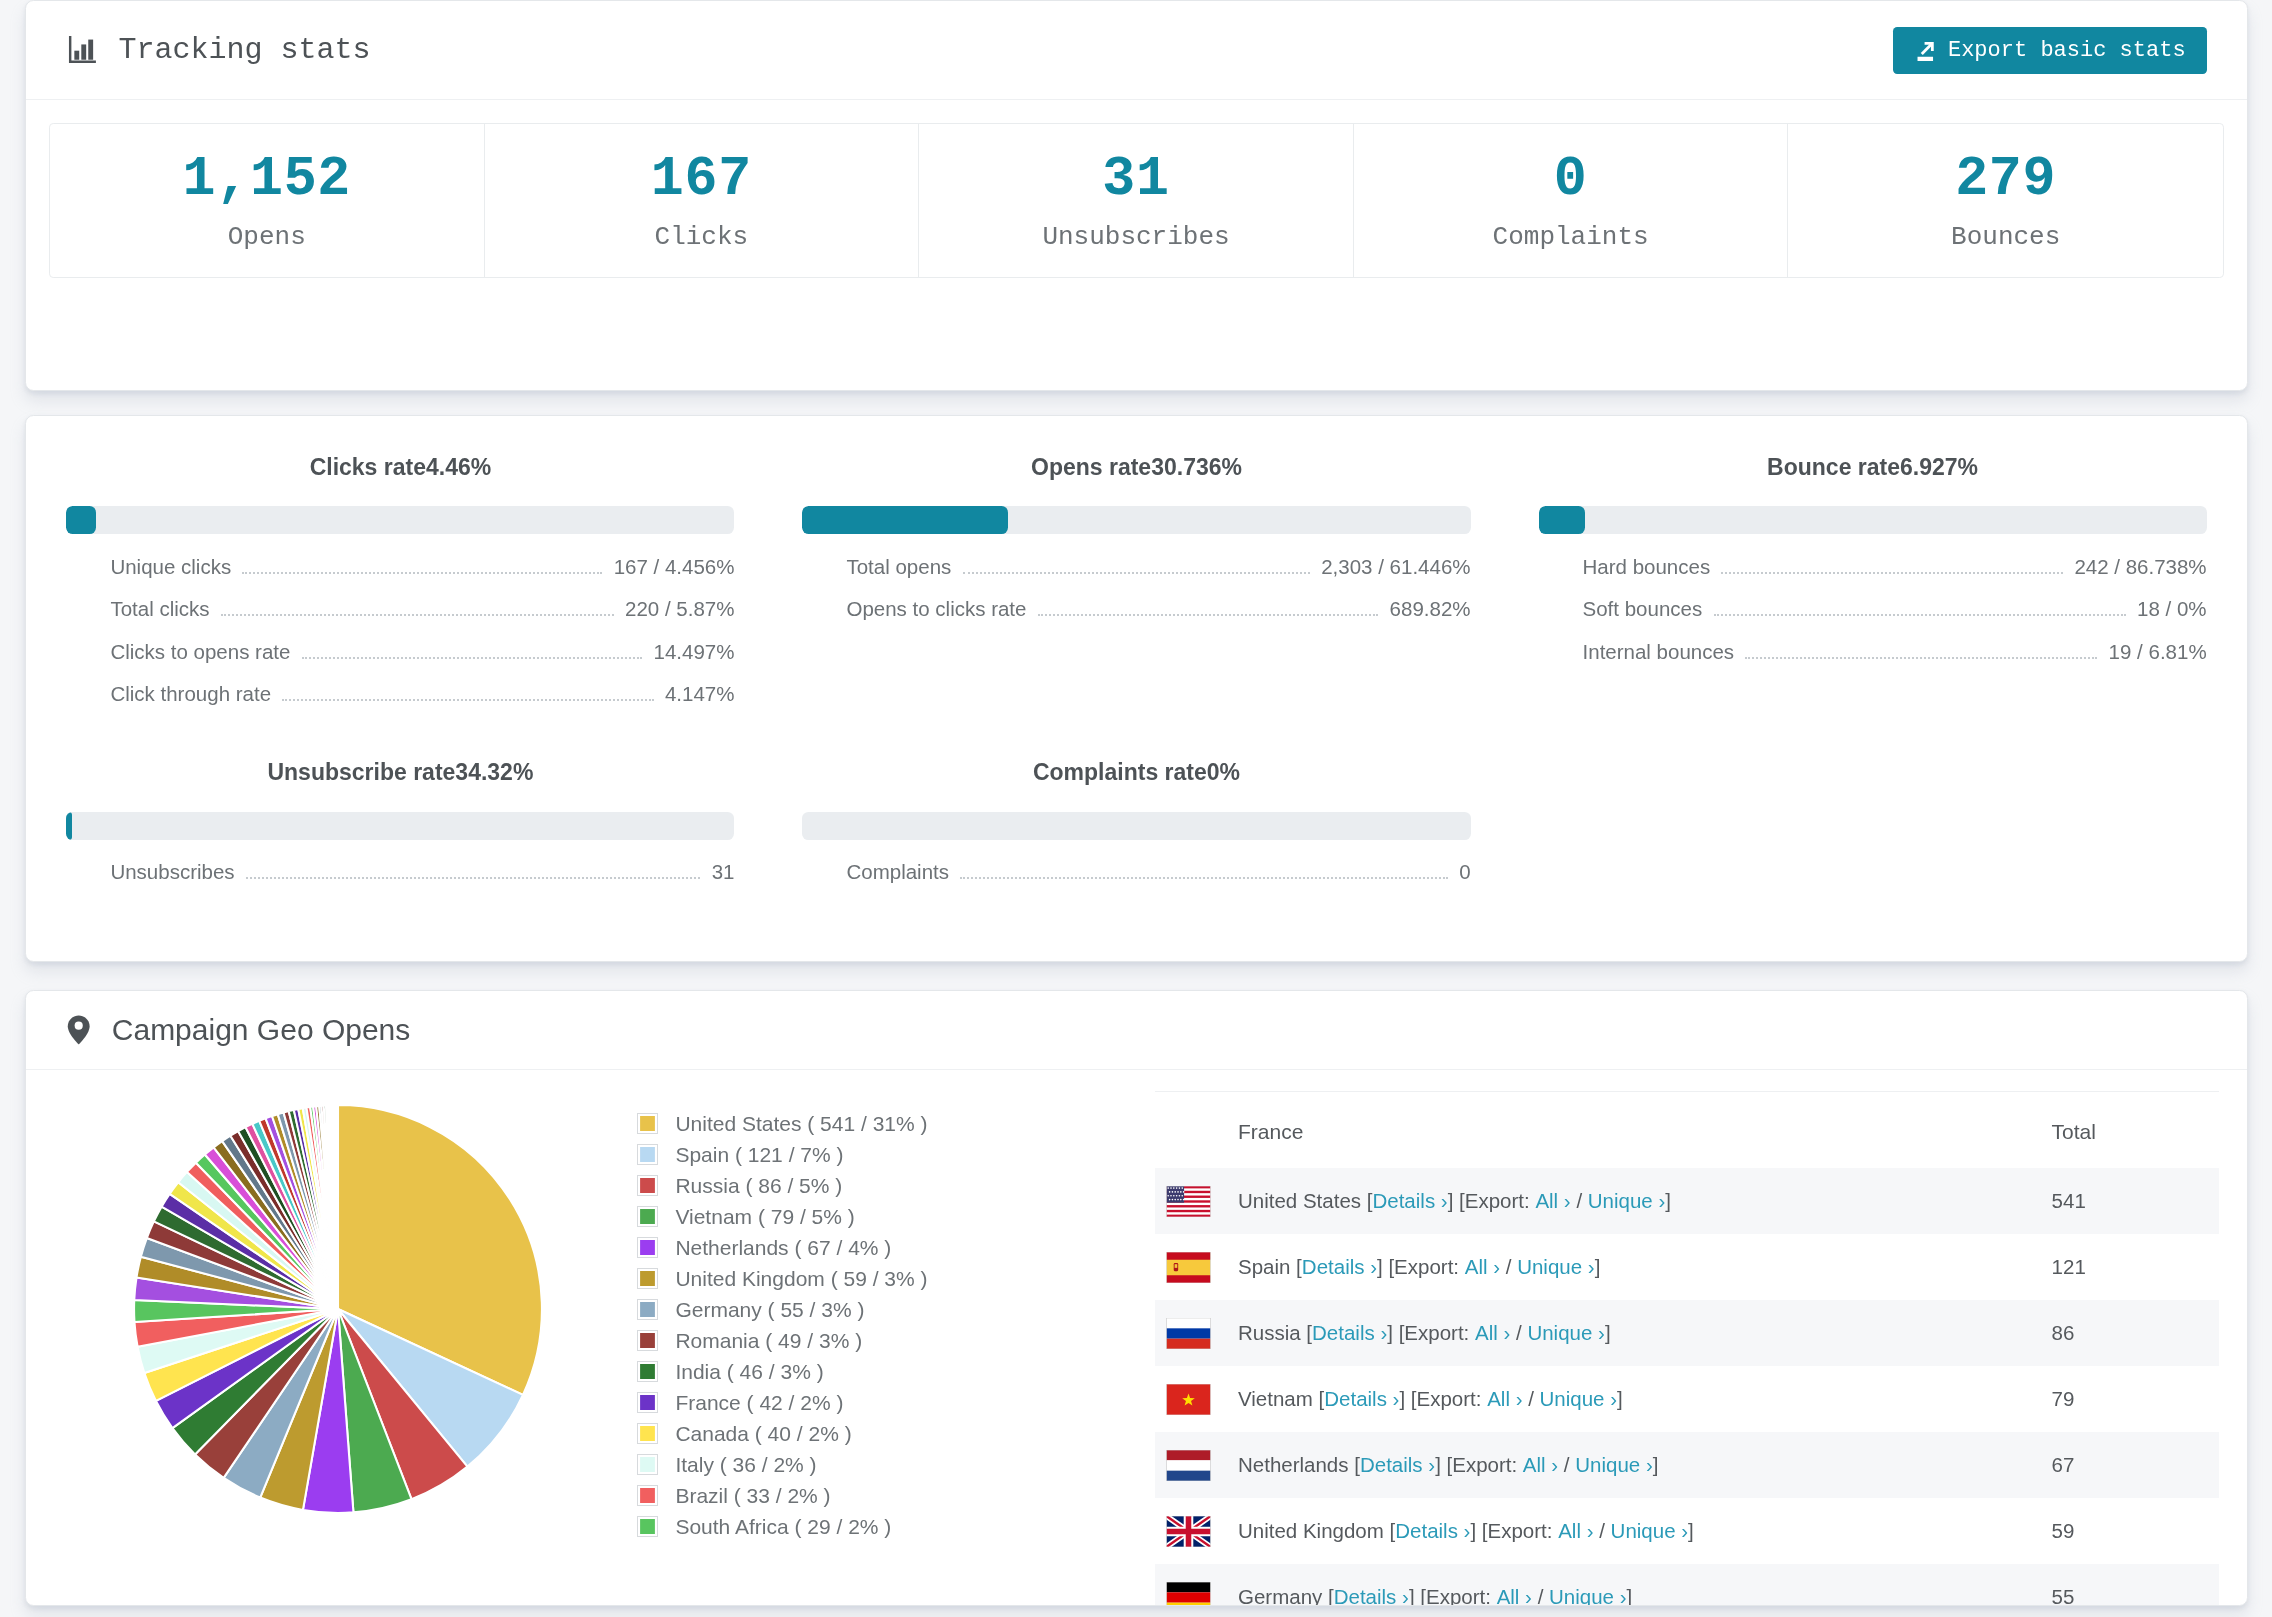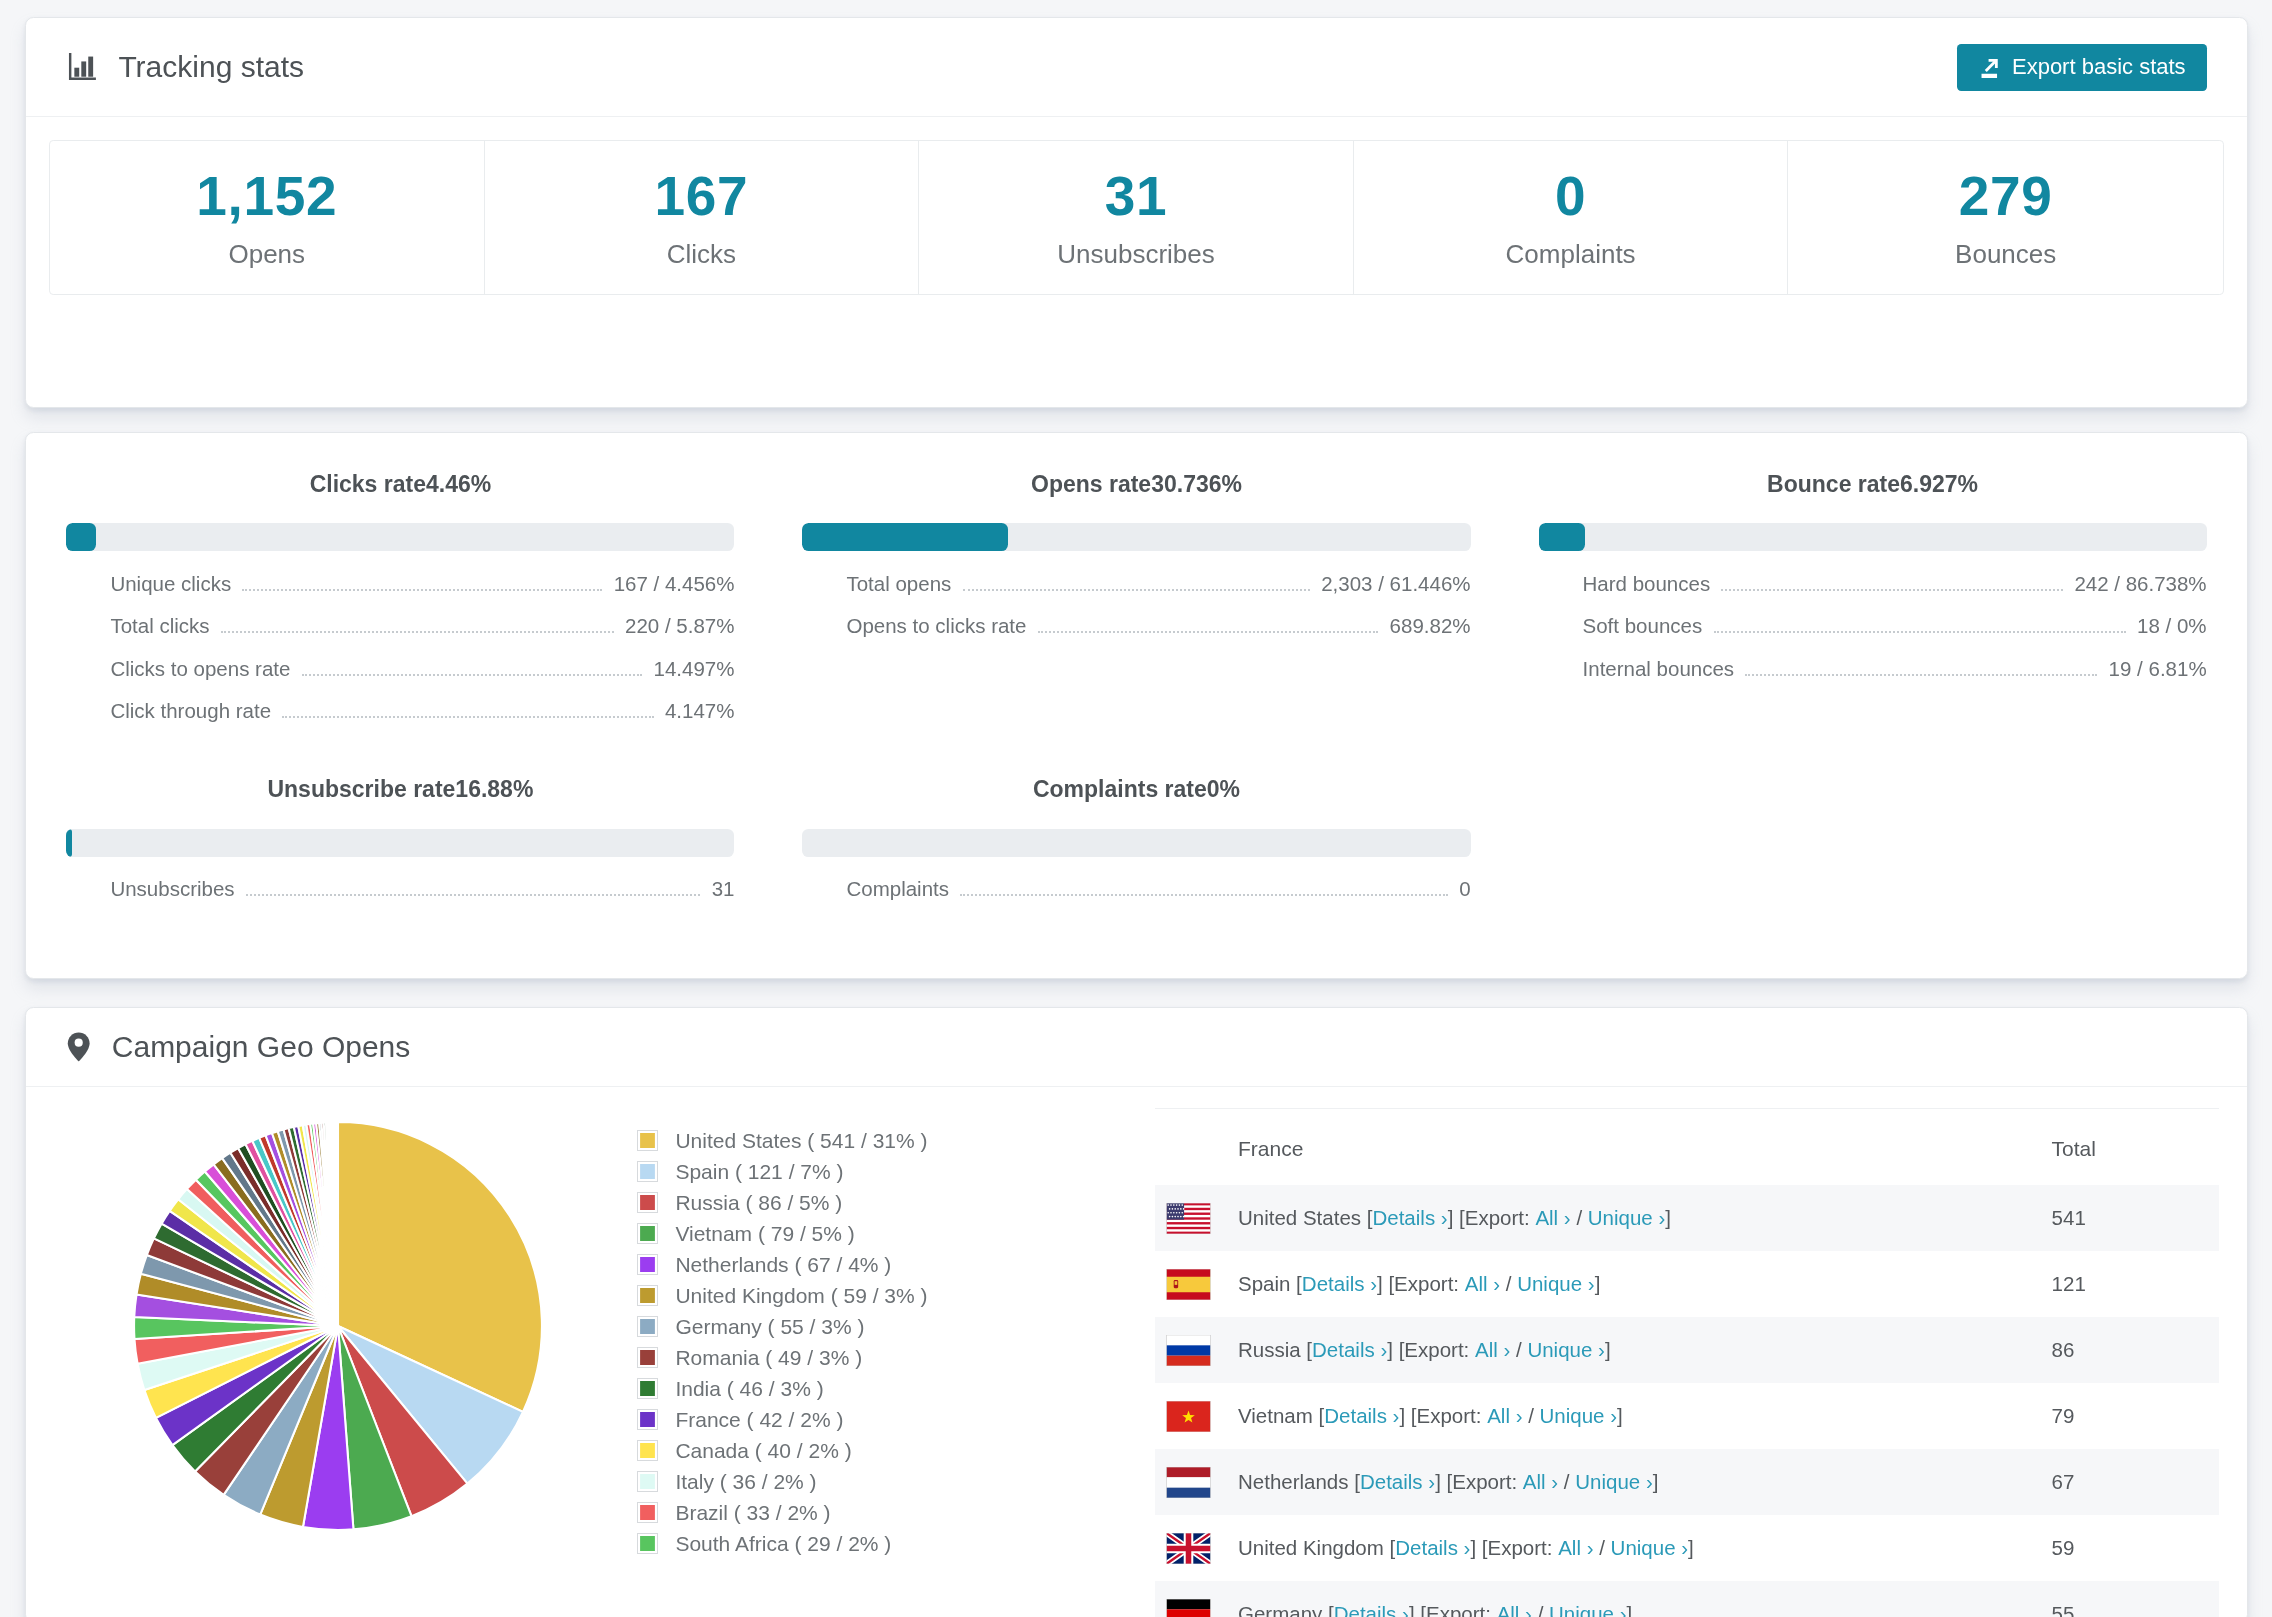--- a/index.html
+++ b/index.html
@@ -29,21 +29,21 @@
   .card-title {
     display: flex;
     align-items: center;
     gap: 20px;
     font-size: 30px;
     color: #4d5256;
   }
   .card-title svg { flex: none; }
 
   
-  #card-tracking { margin-top: 17px; height: 391px; overflow: hidden; }
+  #card-tracking { height: 391px; overflow: hidden; font-family: Liberation Mono, monospace; }
   #card-tracking .card-header { height: 99px; }
   .export-btn {
     display: flex;
     align-items: center;
     gap: 9px;
     background: #1187a0;
     color: #fff;
     border: none;
     border-radius: 4.2px;
     height: 47px;
@@ -279,21 +279,21 @@
         <div class="rate-row">
     <span class="rr-label">Internal bounces</span>
     <span class="leader"></span>
     <span class="rr-value">19 / 6.81%</span>
   </div>
       </div>
   </div>
     <div class="rate-panel">
     <div class="rate-head">
       <span class="rate-title">Unsubscribe rate</span>
-      <span class="rate-value">16.88%</span>
+      <span class="rate-value">34.32%</span>
     </div>
     <div class="bar">
       <div class="bar-fill" style="width: 0.9%;"></div>
     </div>
     <div class="rate-rows">
         <div class="rate-row">
     <span class="rr-label">Unsubscribes</span>
     <span class="leader"></span>
     <span class="rr-value">31</span>
   </div>

